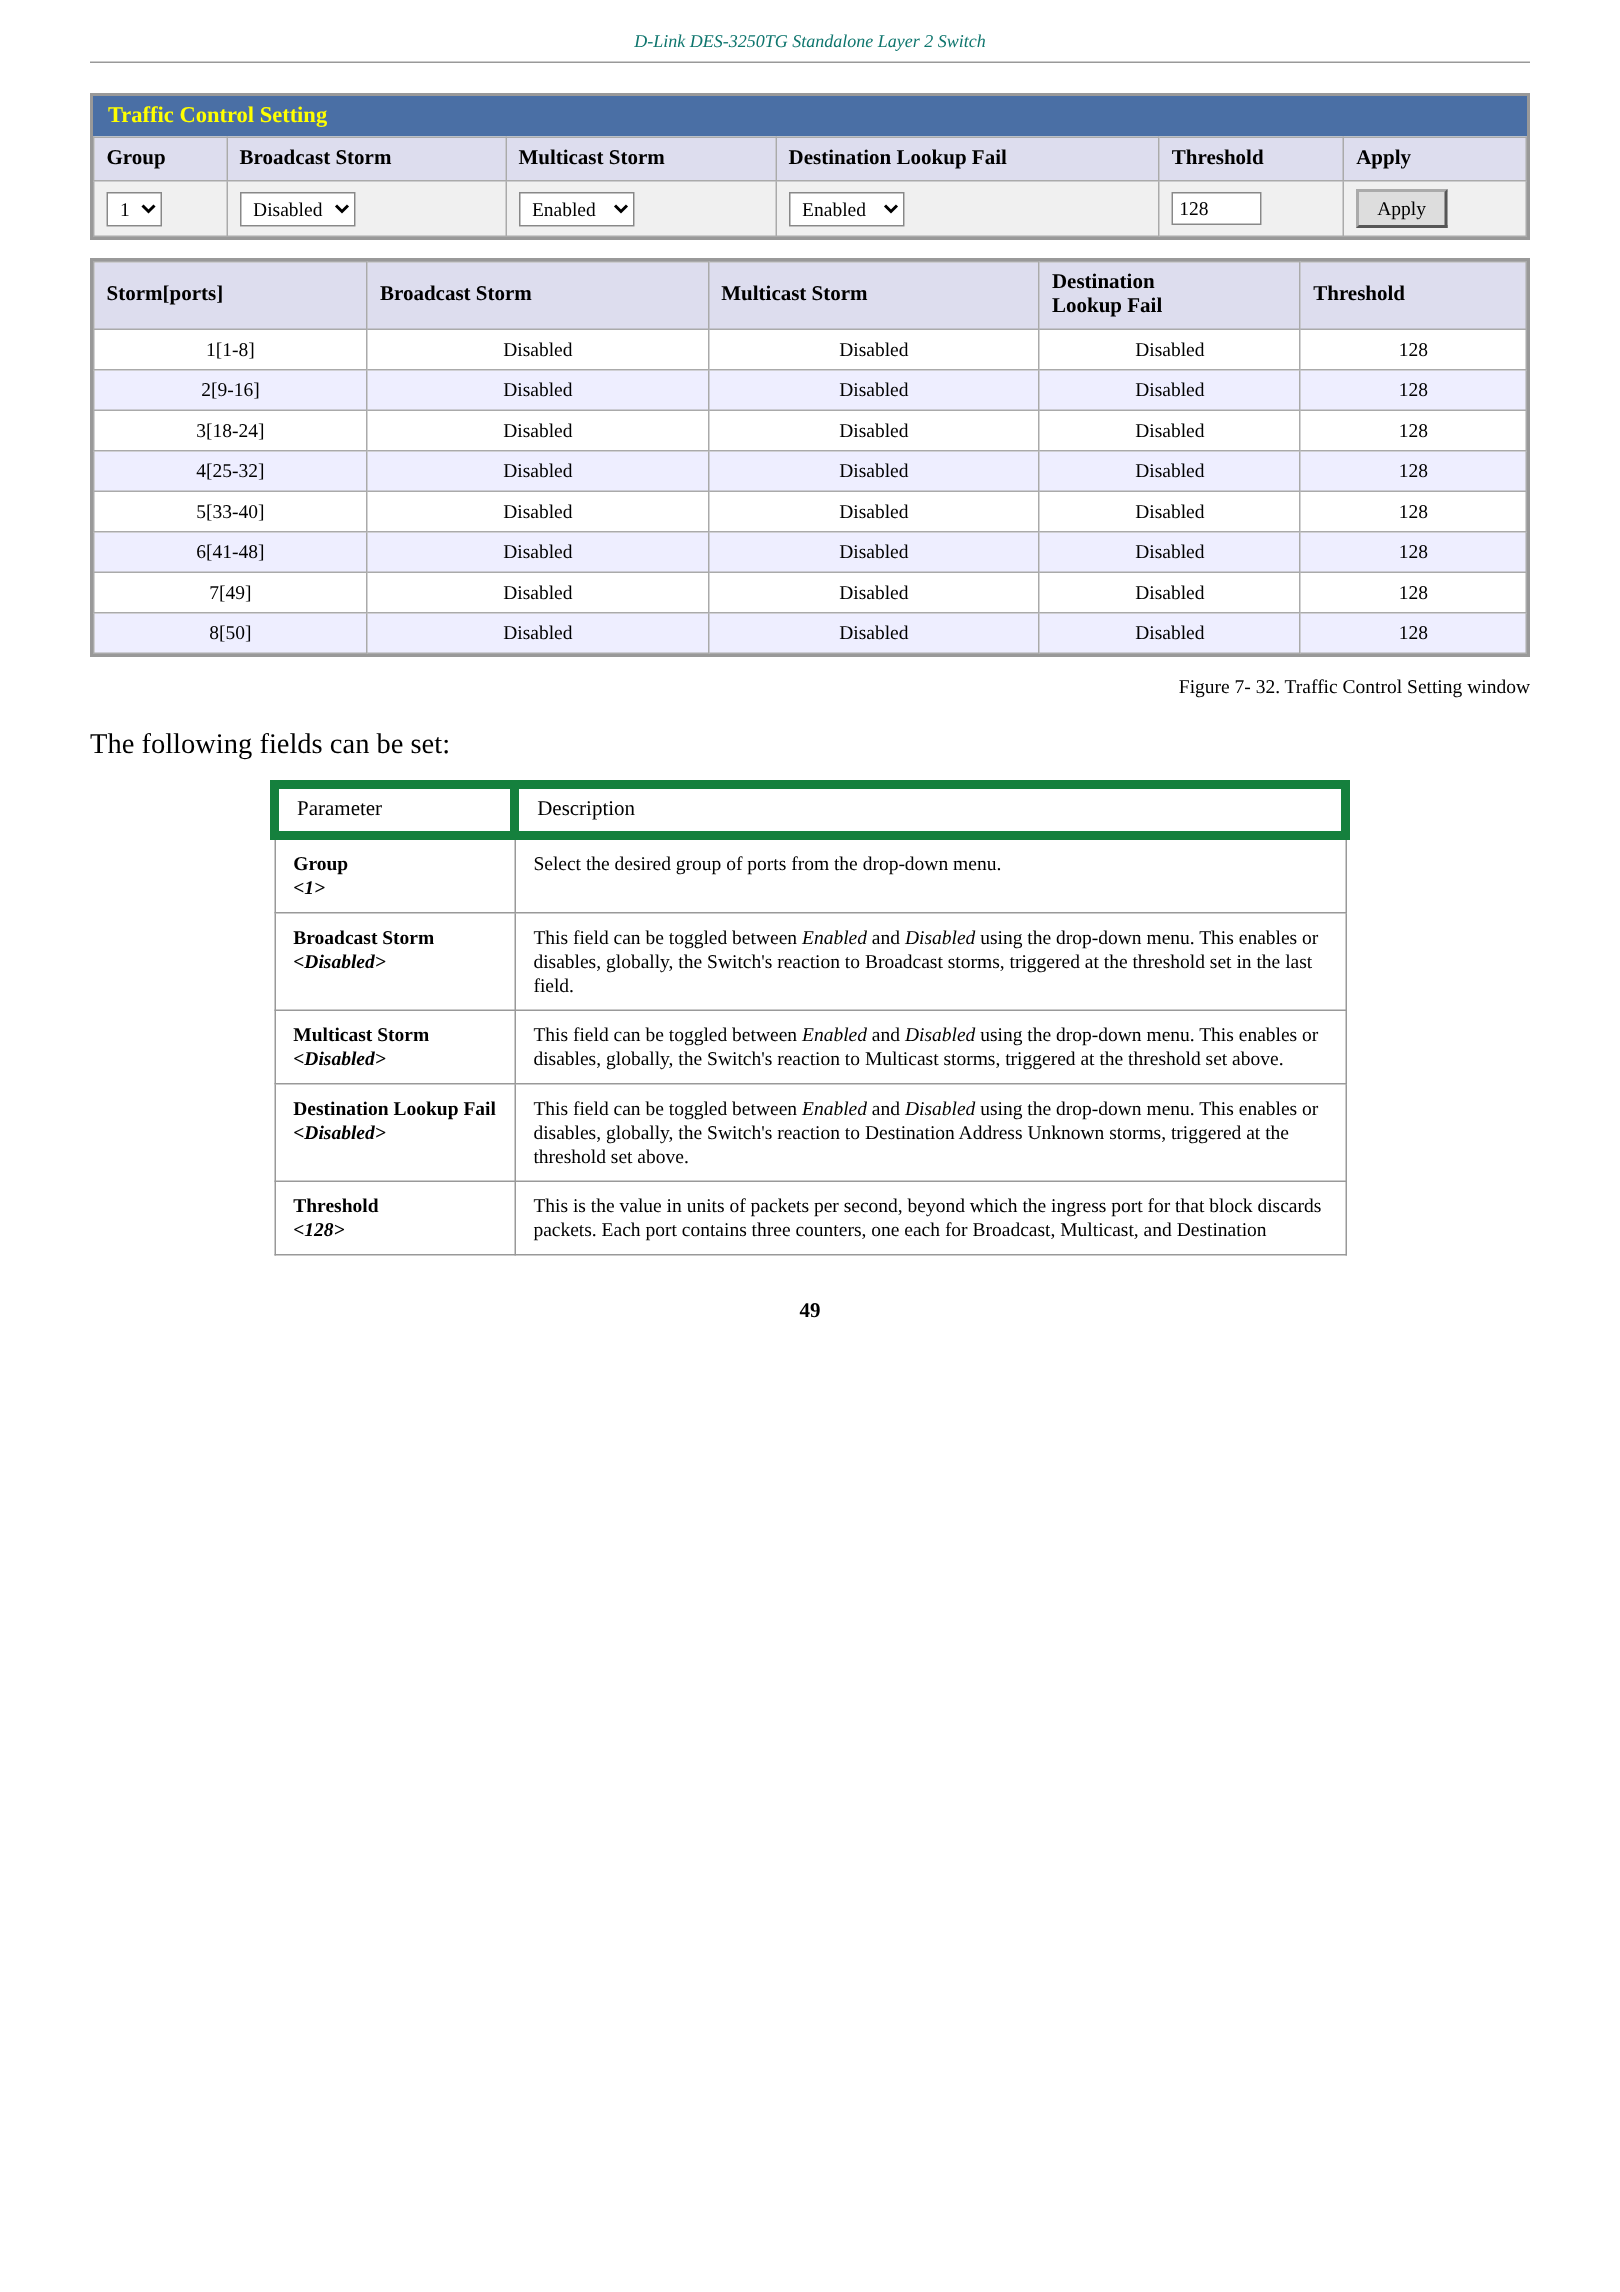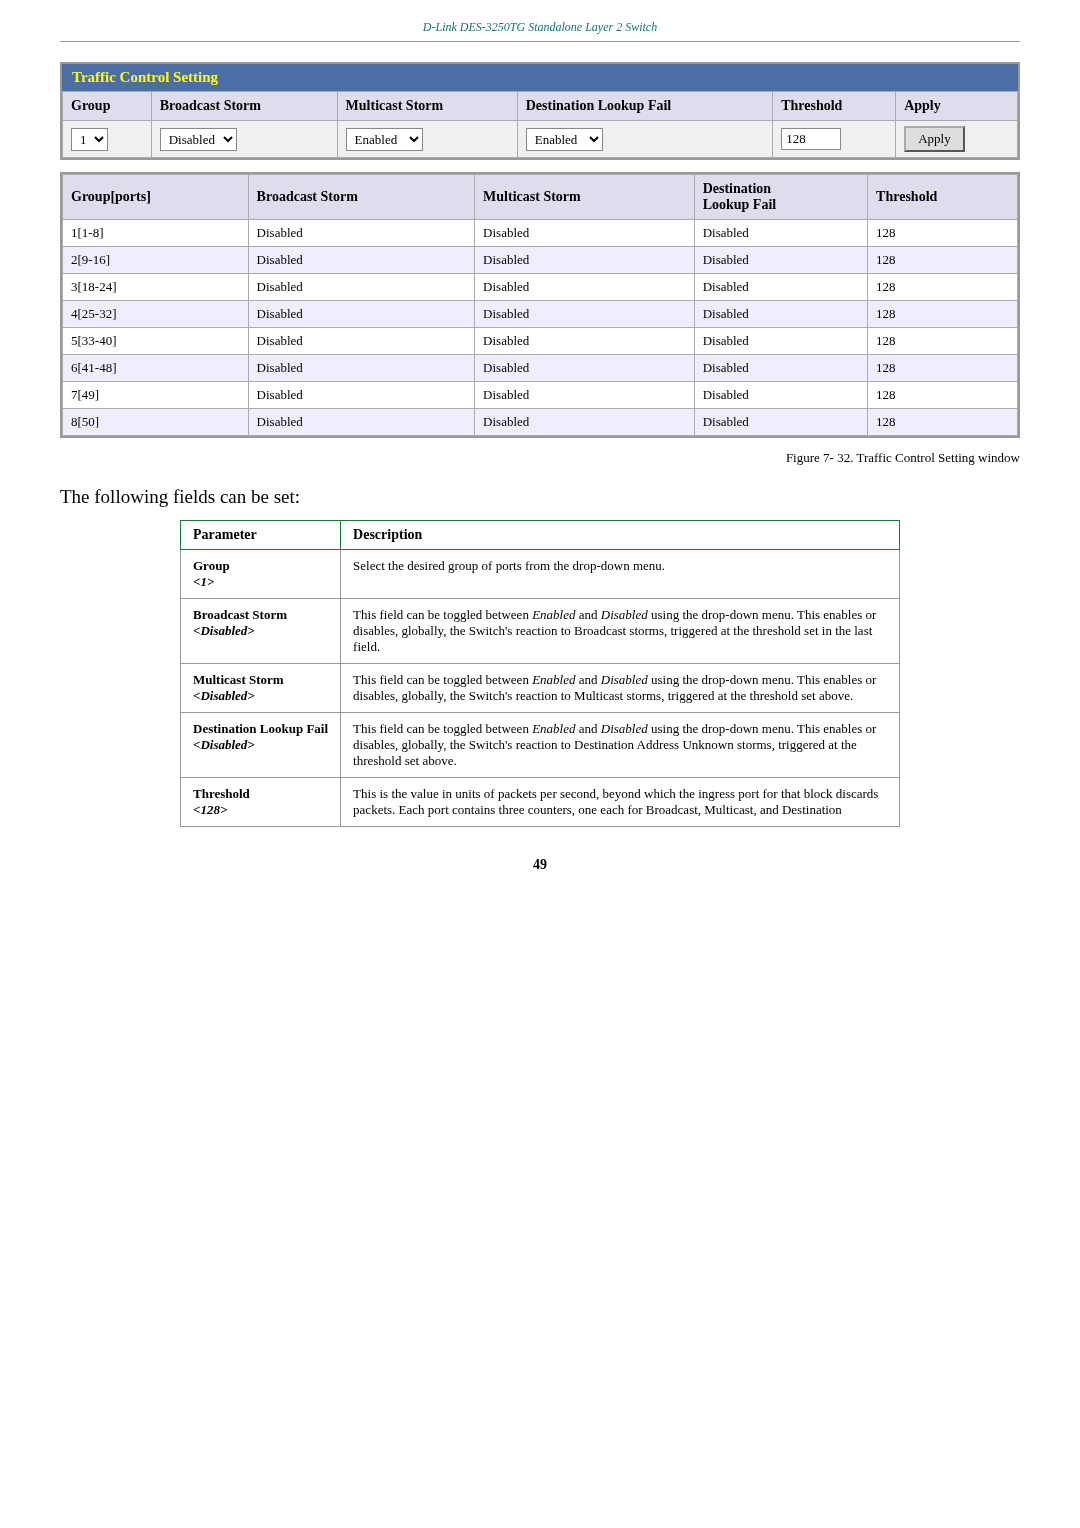--- a/index.html
+++ b/index.html
@@ -87,20 +87,21 @@
       border: 1px solid #aaa;
       padding: 6px 8px;
       text-align: left;
       font-weight: bold;
       font-size: 14px;
     }
     table.info-table td {
       border: 1px solid #aaa;
       padding: 5px 8px;
       font-size: 13px;
+      text-align: center;
     }
     table.info-table tr:nth-child(odd) td {
       background: #ffffff;
     }
     table.info-table tr:nth-child(even) td {
       background: #eeeeff;
     }
     .figure-caption {
       text-align: right;
       font-size: 13px;
@@ -110,24 +111,24 @@
       font-size: 19px;
       margin-bottom: 12px;
     }
     table.param-table {
       width: 75%;
       margin: 0 auto;
       border-collapse: collapse;
       border: 1px solid #999;
     }
     table.param-table th {
-      border: 1px solid #15803d;
+      border: 6px solid #15803d;
       padding: 6px 12px;
       text-align: left;
-      font-weight: bold;
+      font-weight: normal;
       font-size: 14px;
       background: #fff;
     }
     table.param-table td {
       border: 1px solid #999;
       padding: 8px 12px;
       font-size: 13px;
       vertical-align: top;
     }
     table.param-table td:first-child {
@@ -207,21 +208,21 @@
       </tbody>
     </table>
   </div>
 </div>
 
 <div class="panel">
   <div class="panel-content">
     <table class="info-table">
       <thead>
         <tr>
-          <th>Group[ports]</th>
+          <th>Storm[ports]</th>
           <th>Broadcast Storm</th>
           <th>Multicast Storm</th>
           <th>Destination<br>Lookup Fail</th>
           <th>Threshold</th>
         </tr>
       </thead>
       <tbody id="info-table-body">
       <tr>
             <td>1[1-8]</td>
             <td>Disabled</td>

